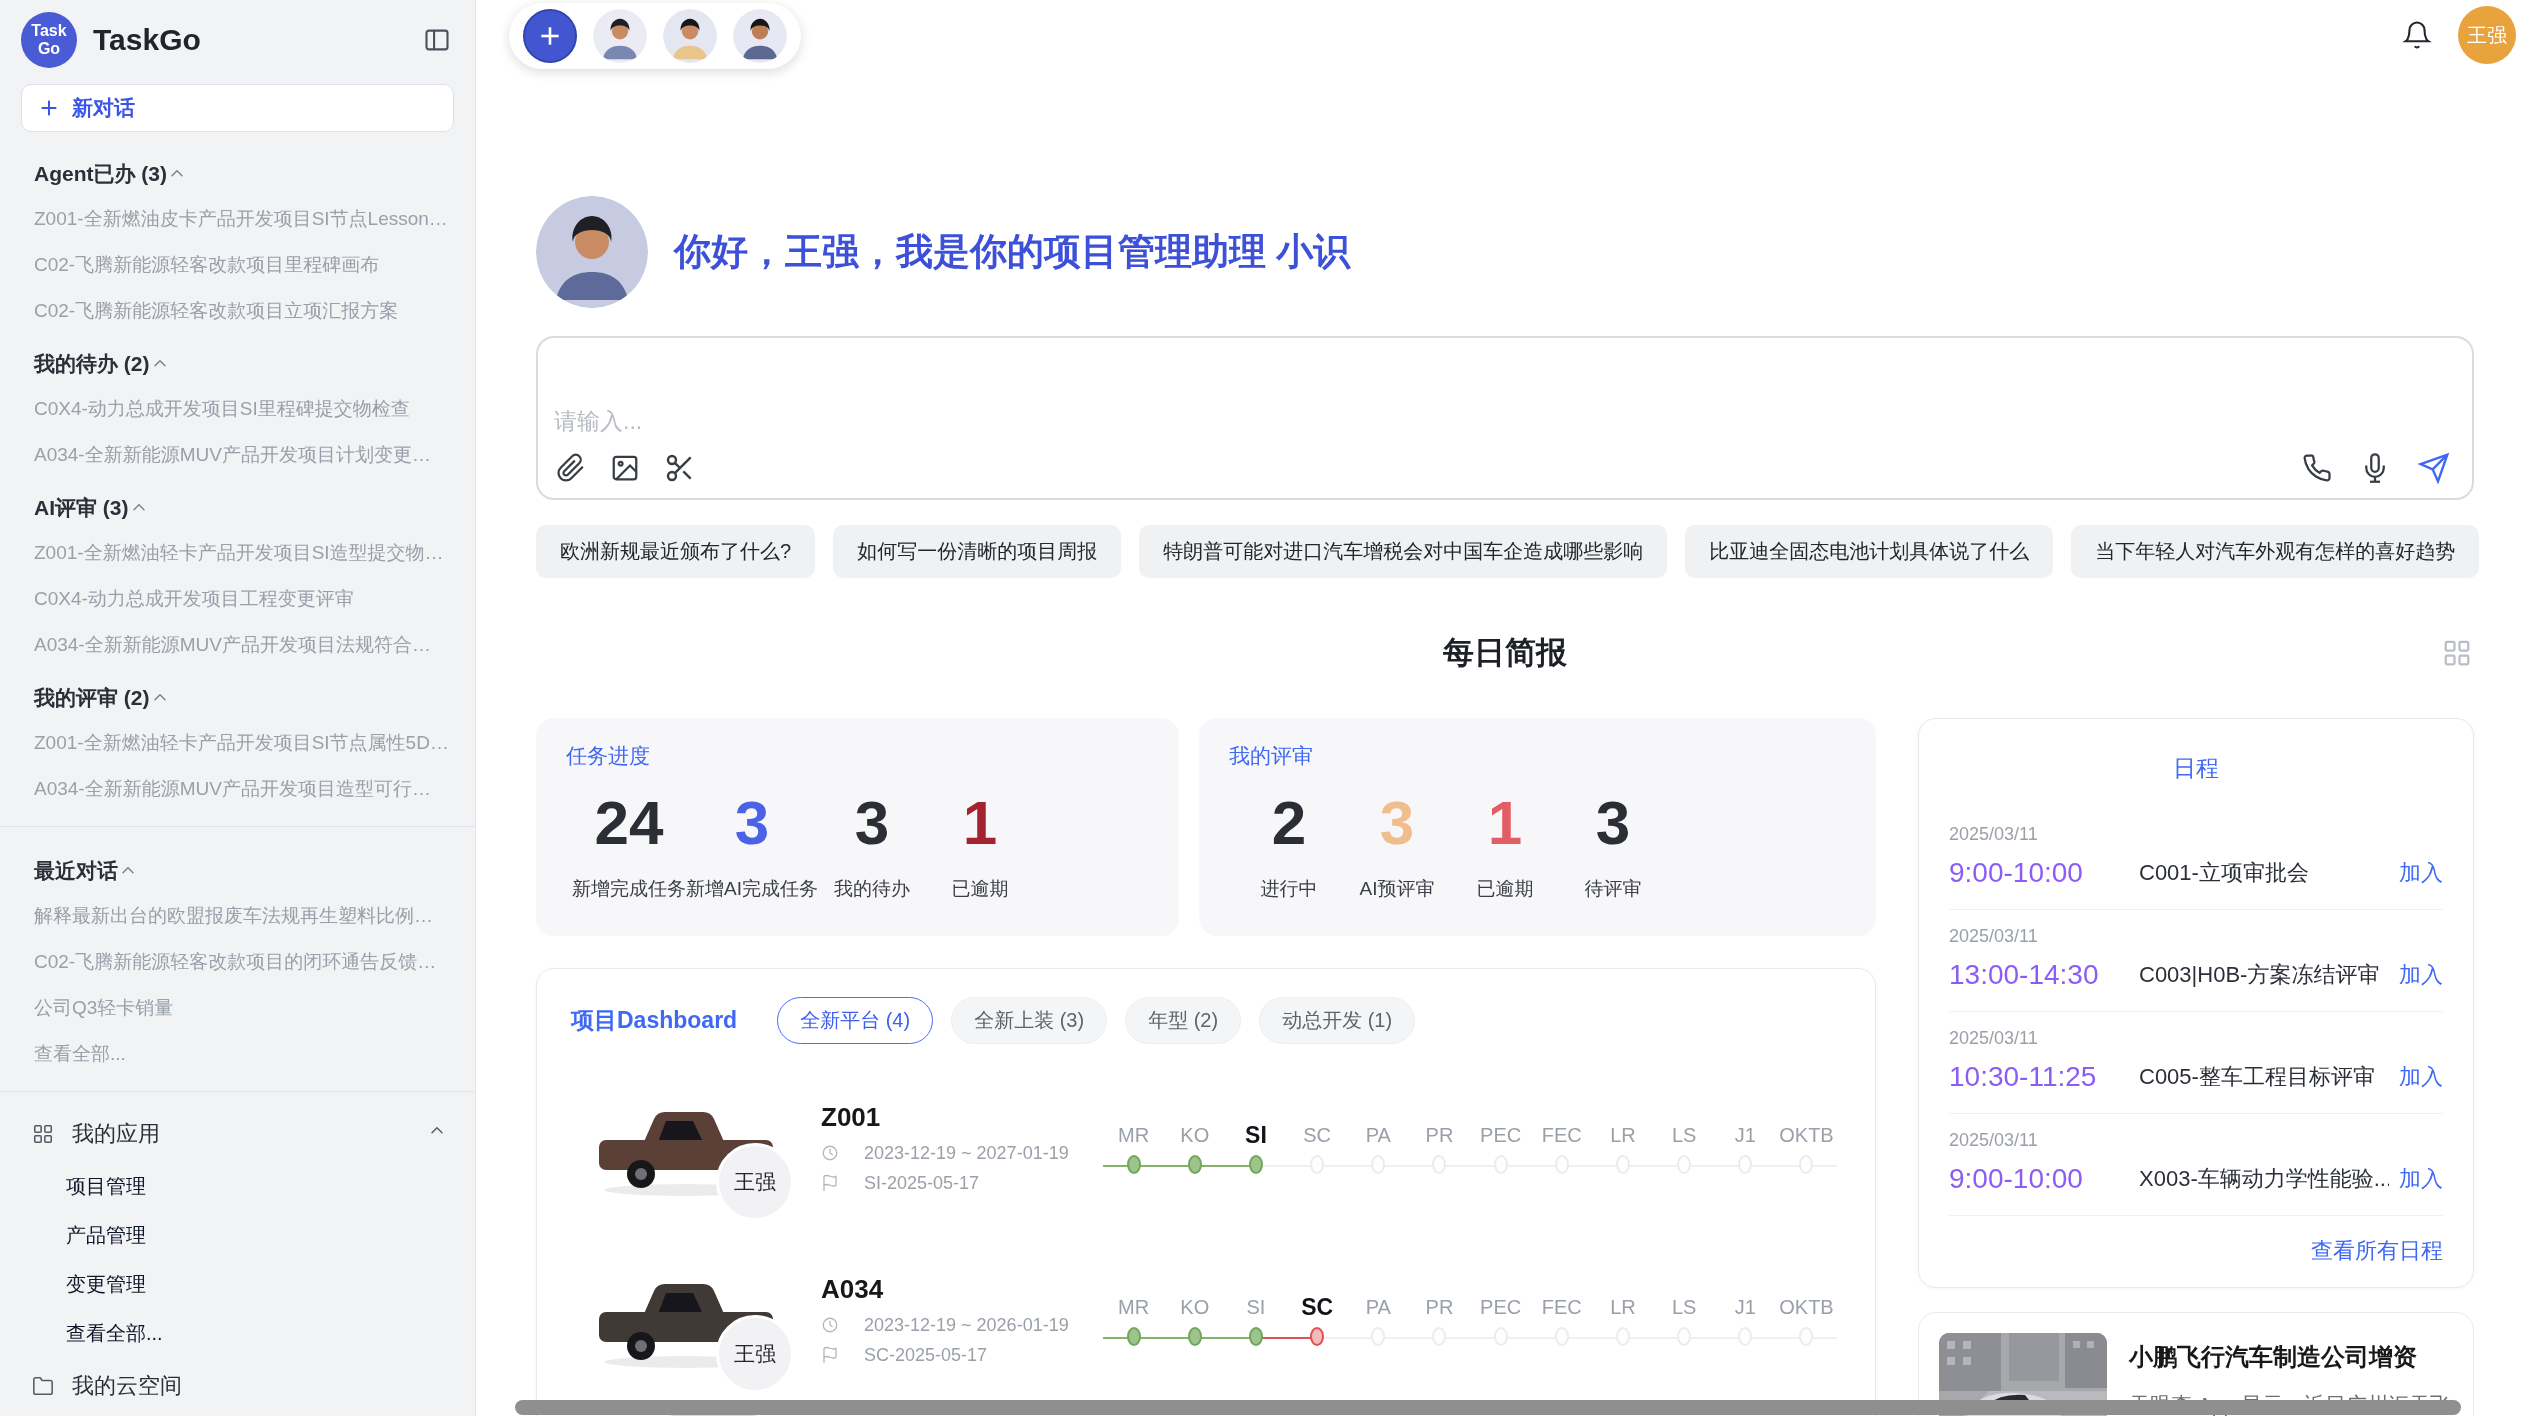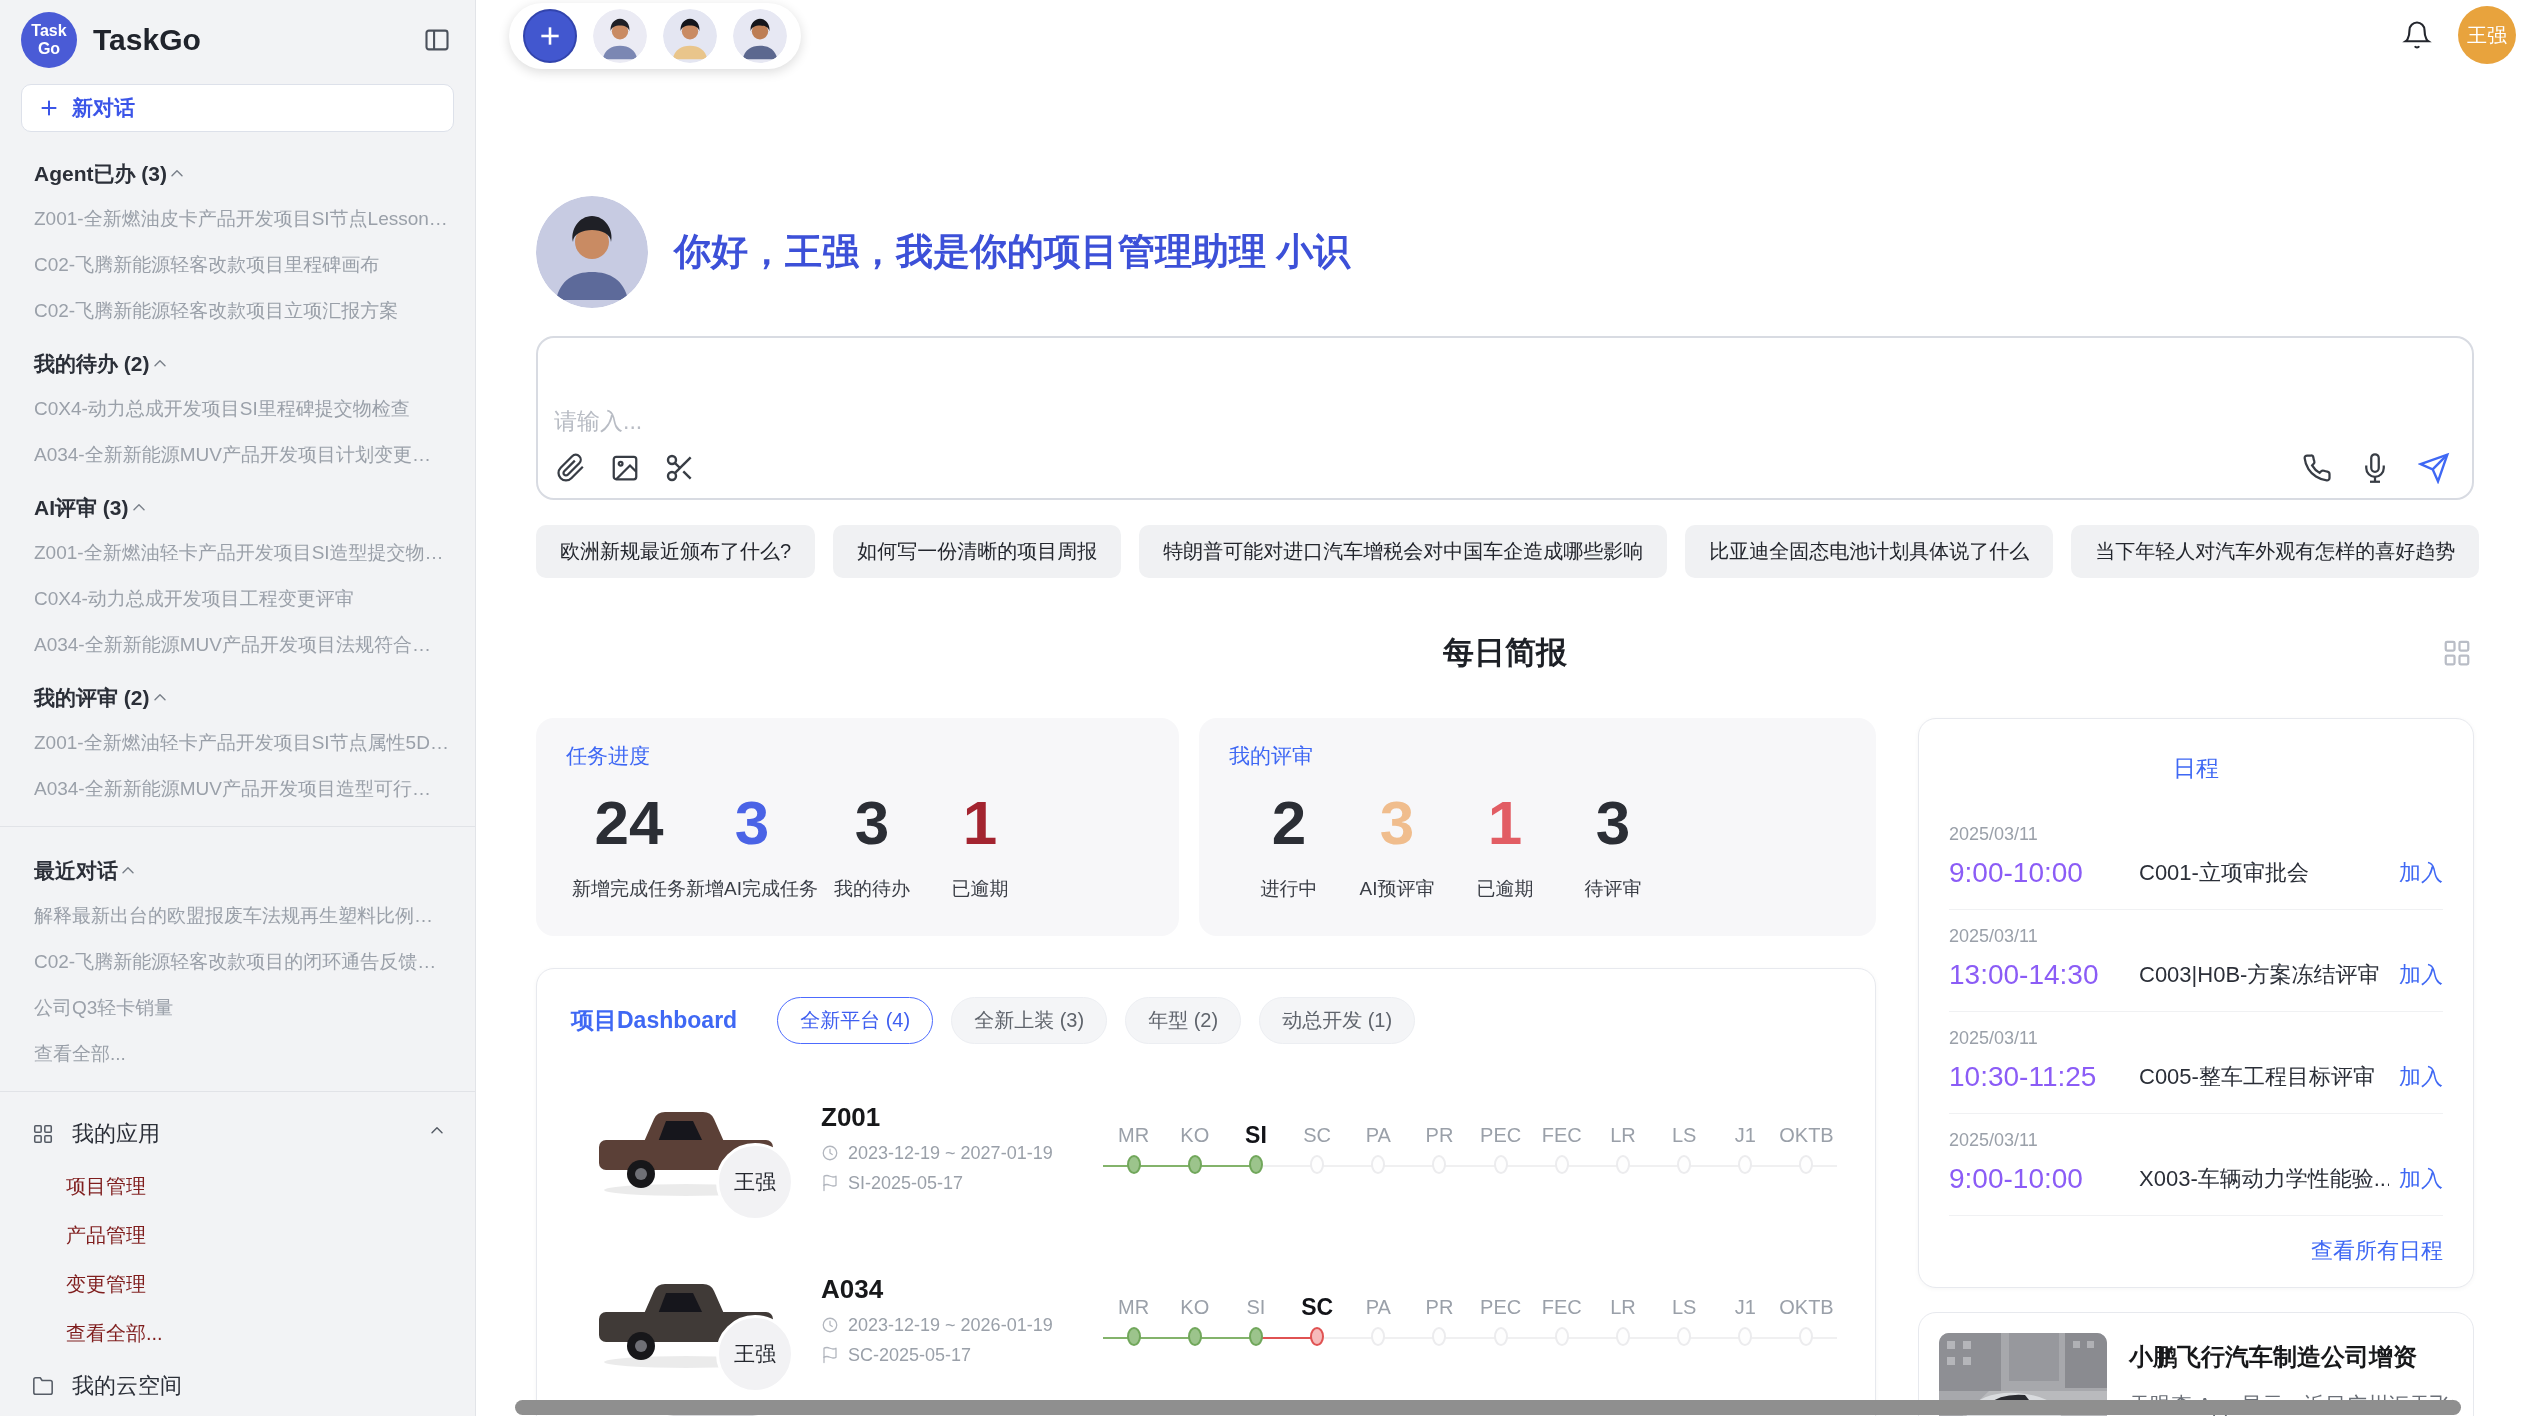--- a/index.html
+++ b/index.html
@@ -24,21 +24,21 @@
   .sb-scroll{flex:1;overflow:hidden;padding-bottom:10px}
   .sb-sec-head{display:flex;align-items:center;justify-content:flex-start;
     padding:16px 28px 8px 34px;font-size:21px;font-weight:600;color:#2b2f38}
   .sb-sec-head .ic{color:#7a808a}
   .sb-item{padding:10px 26px 10px 34px;font-size:19px;color:#9aa0a9;white-space:nowrap;
     overflow:hidden;text-overflow:ellipsis;cursor:pointer}
   .divider{height:1px;background:#e1e3e7;margin:14px 0}
   .sb-row{display:flex;align-items:center;gap:18px;padding:13px 28px 13px 32px;font-size:22px;color:#2b2f38;cursor:pointer}
   .sb-row .right{margin-left:auto;color:#7a808a}
   .sb-row-label{flex:none}
-  .sb-sub{padding:11px 26px 11px 66px;font-size:20px;color:#7f1d1d;cursor:pointer}
+  .sb-sub{padding:11px 26px 11px 66px;font-size:20px;color:#0f172a;cursor:pointer}
 
   
   main{flex:1;position:relative;background:#fff;overflow:hidden}
   .topbar-pill{position:absolute;left:33px;top:3px;height:66px;border-radius:40px;background:#fff;
     box-shadow:0 3px 12px rgba(0,0,0,.14);display:flex;align-items:center;gap:16px;padding:0 14px;z-index:5}
   .plus-btn{width:54px;height:54px;border-radius:50%;background:#4257cf;border:2px solid #3244ad;
     display:flex;align-items:center;justify-content:center;color:#fff;cursor:pointer}
   .pill-avatar{width:54px;height:54px;border-radius:50%;overflow:hidden;cursor:pointer}
   .top-right{position:absolute;right:16px;top:6px;display:flex;align-items:center;gap:26px;z-index:5}
   .bell{color:#23262d;cursor:pointer}
@@ -85,21 +85,21 @@
   .tabs{display:flex;gap:18px}
   .tab{border-radius:24px;padding:9px 22px;font-size:20px;color:#5f646c;background:#f4f5f7;border:1px solid #eceef2;cursor:pointer}
   .tab.active{background:#fff;border-color:#4d6bfe;color:#3f5ff0}
 
   .proj-row{display:flex;align-items:center;height:160px;margin-bottom:12px;cursor:pointer}
   .proj-img{width:190px;height:120px;position:relative;margin-left:20px;flex:none}
   .owner-badge{position:absolute;left:125px;top:55px;width:78px;height:78px;border-radius:50%;background:#f2f2f4;
     border:3px solid #fff;display:flex;align-items:center;justify-content:center;font-size:21px;color:#23262d;z-index:2}
   .proj-info{margin-left:40px;width:256px;flex:none}
   .proj-name{font-size:26px;font-weight:700;color:#17181a;margin-bottom:10px}
-  .proj-meta{display:flex;align-items:center;gap:9px;color:#9aa0a9;font-size:18px;margin-top:9px}
+  .proj-meta{display:flex;align-items:center;gap:25px;color:#9aa0a9;font-size:18px;margin-top:9px}
   .proj-meta .ic{color:#b2b6be}
   .track{flex:1;display:flex;margin-left:26px;margin-right:4px}
   .ms{flex:1;text-align:center;position:relative}
   .ms-label{font-size:20px;color:#9aa0a9;height:36px;line-height:36px}
   .ms.current .ms-label{color:#121318;font-weight:700;font-size:23px}
   .ms-dotrow{position:relative;height:26px}
   .seg{position:absolute;top:12px;height:2px}
   .seg.l{left:0;width:50%}
   .seg.r{right:0;width:50%}
   .ms-dot{position:absolute;left:50%;transform:translateX(-50%);top:2px;width:14px;height:19px;

